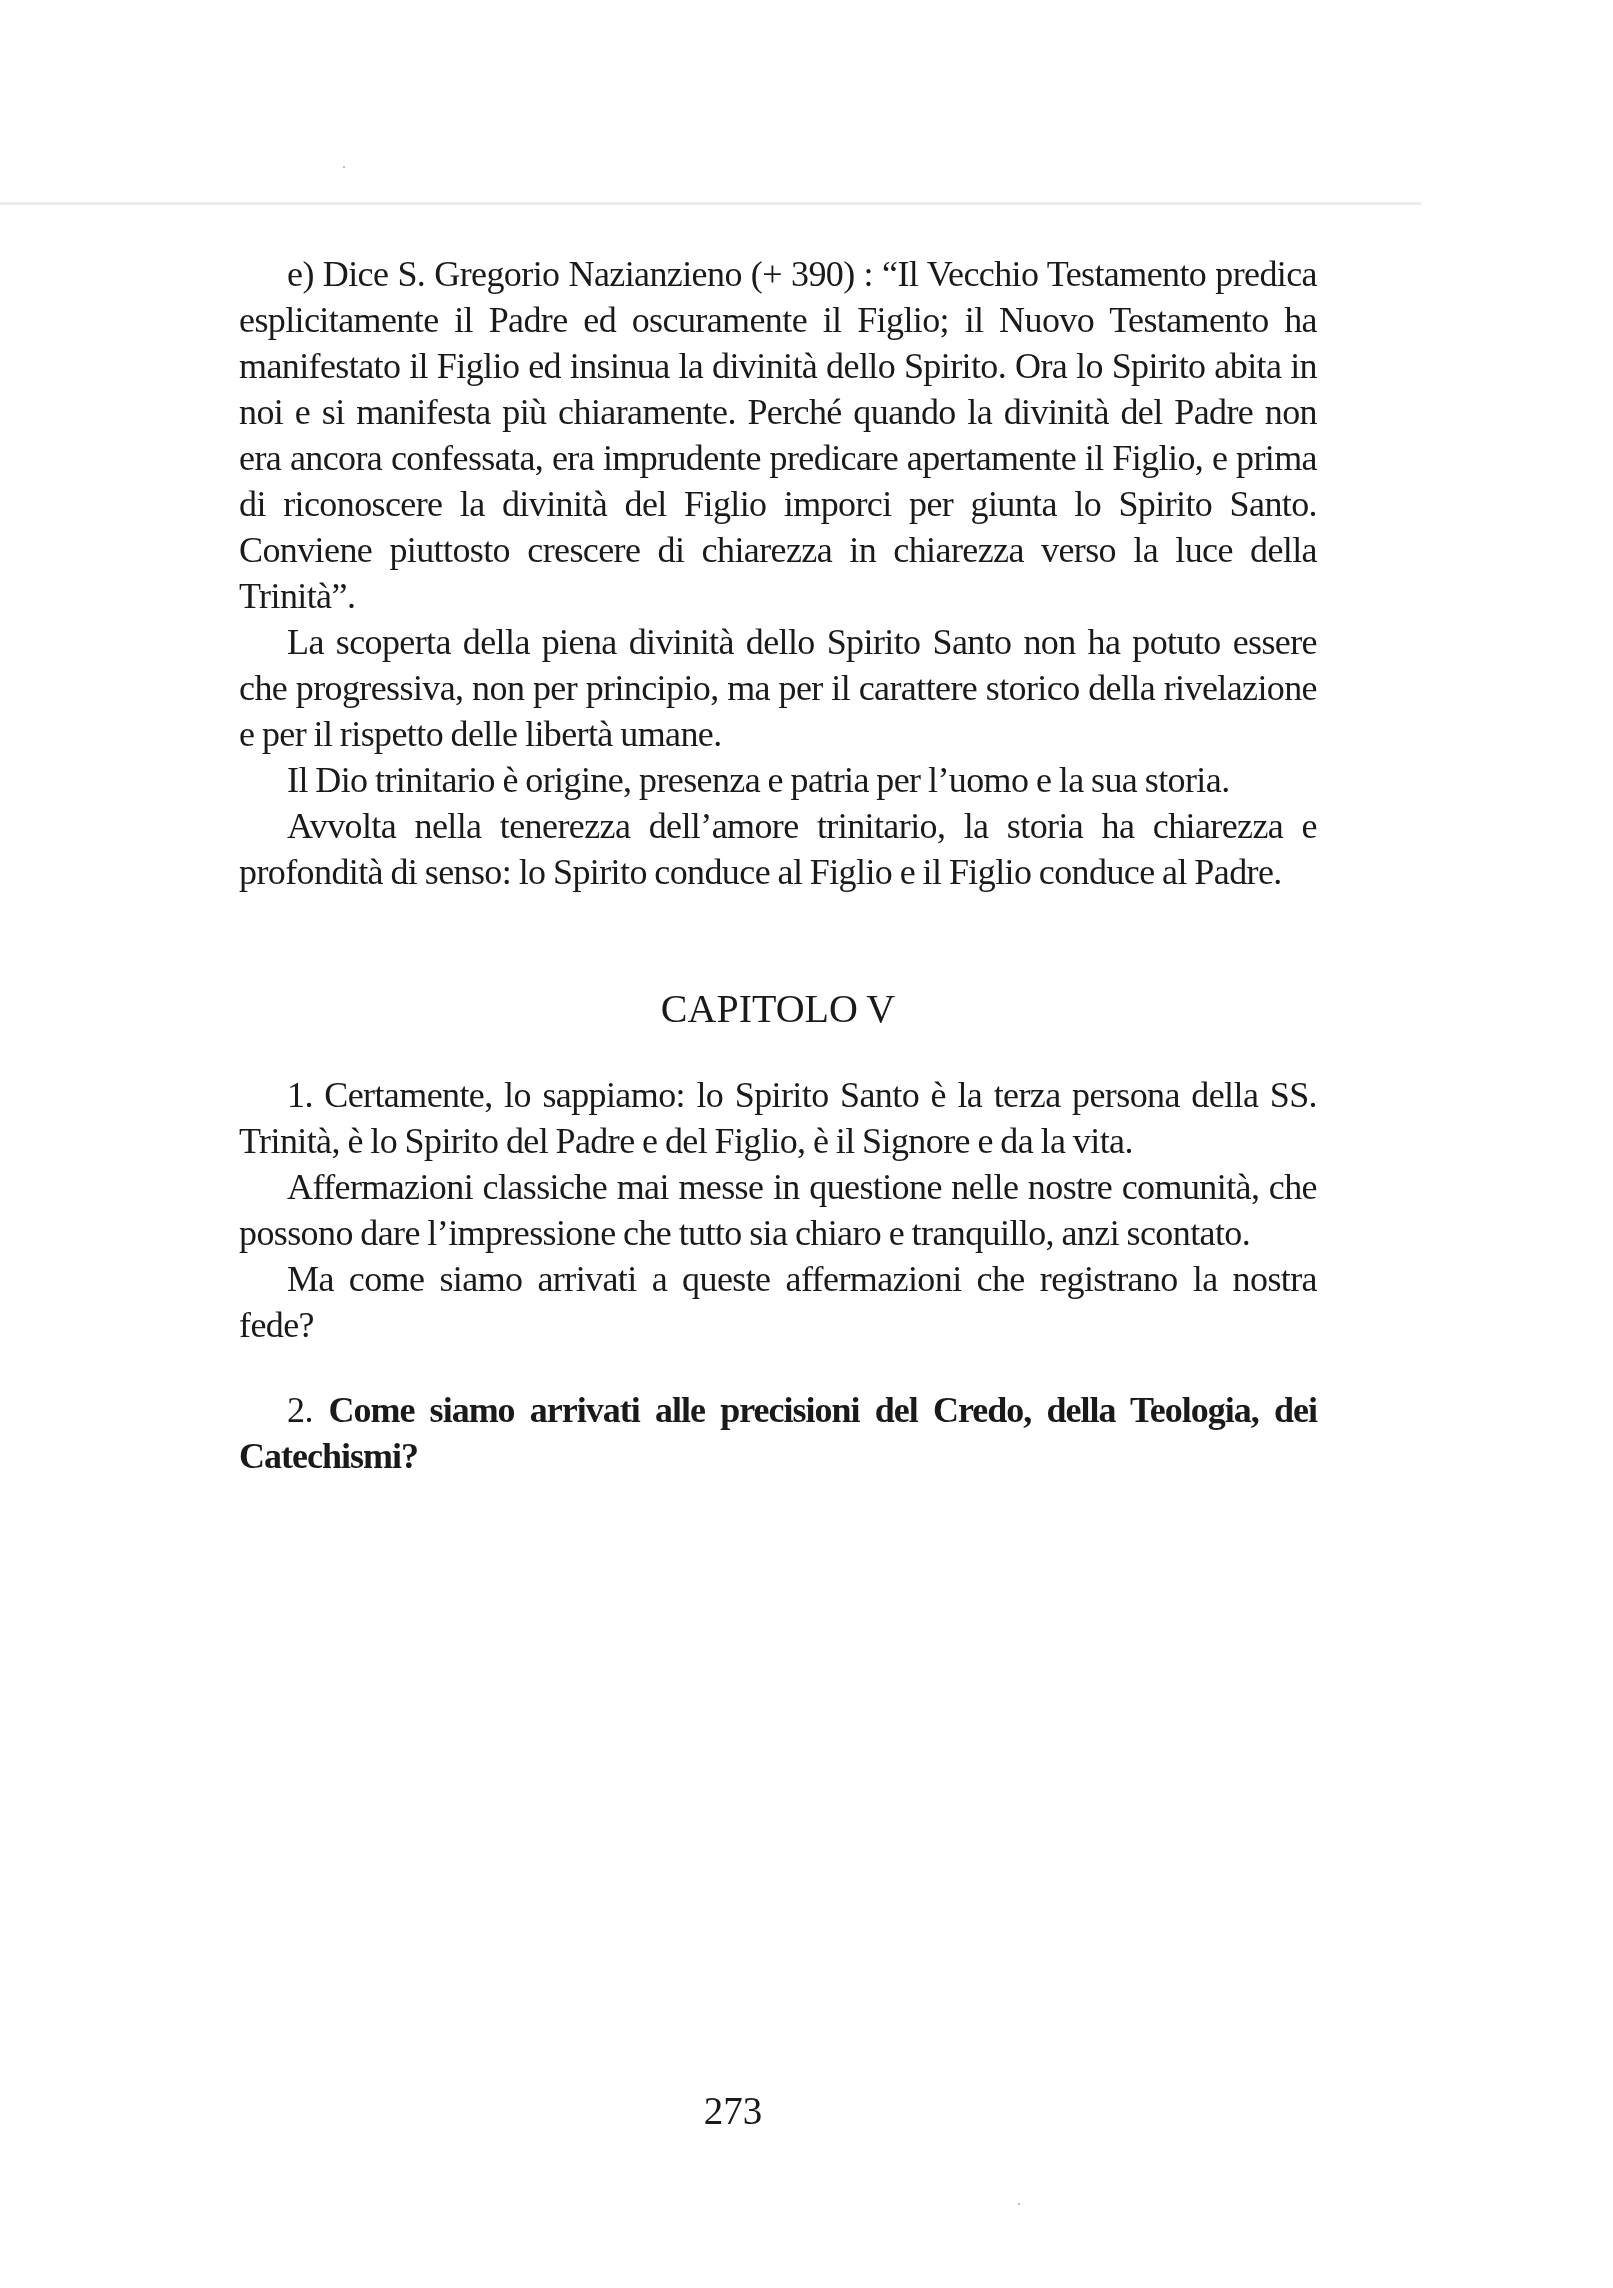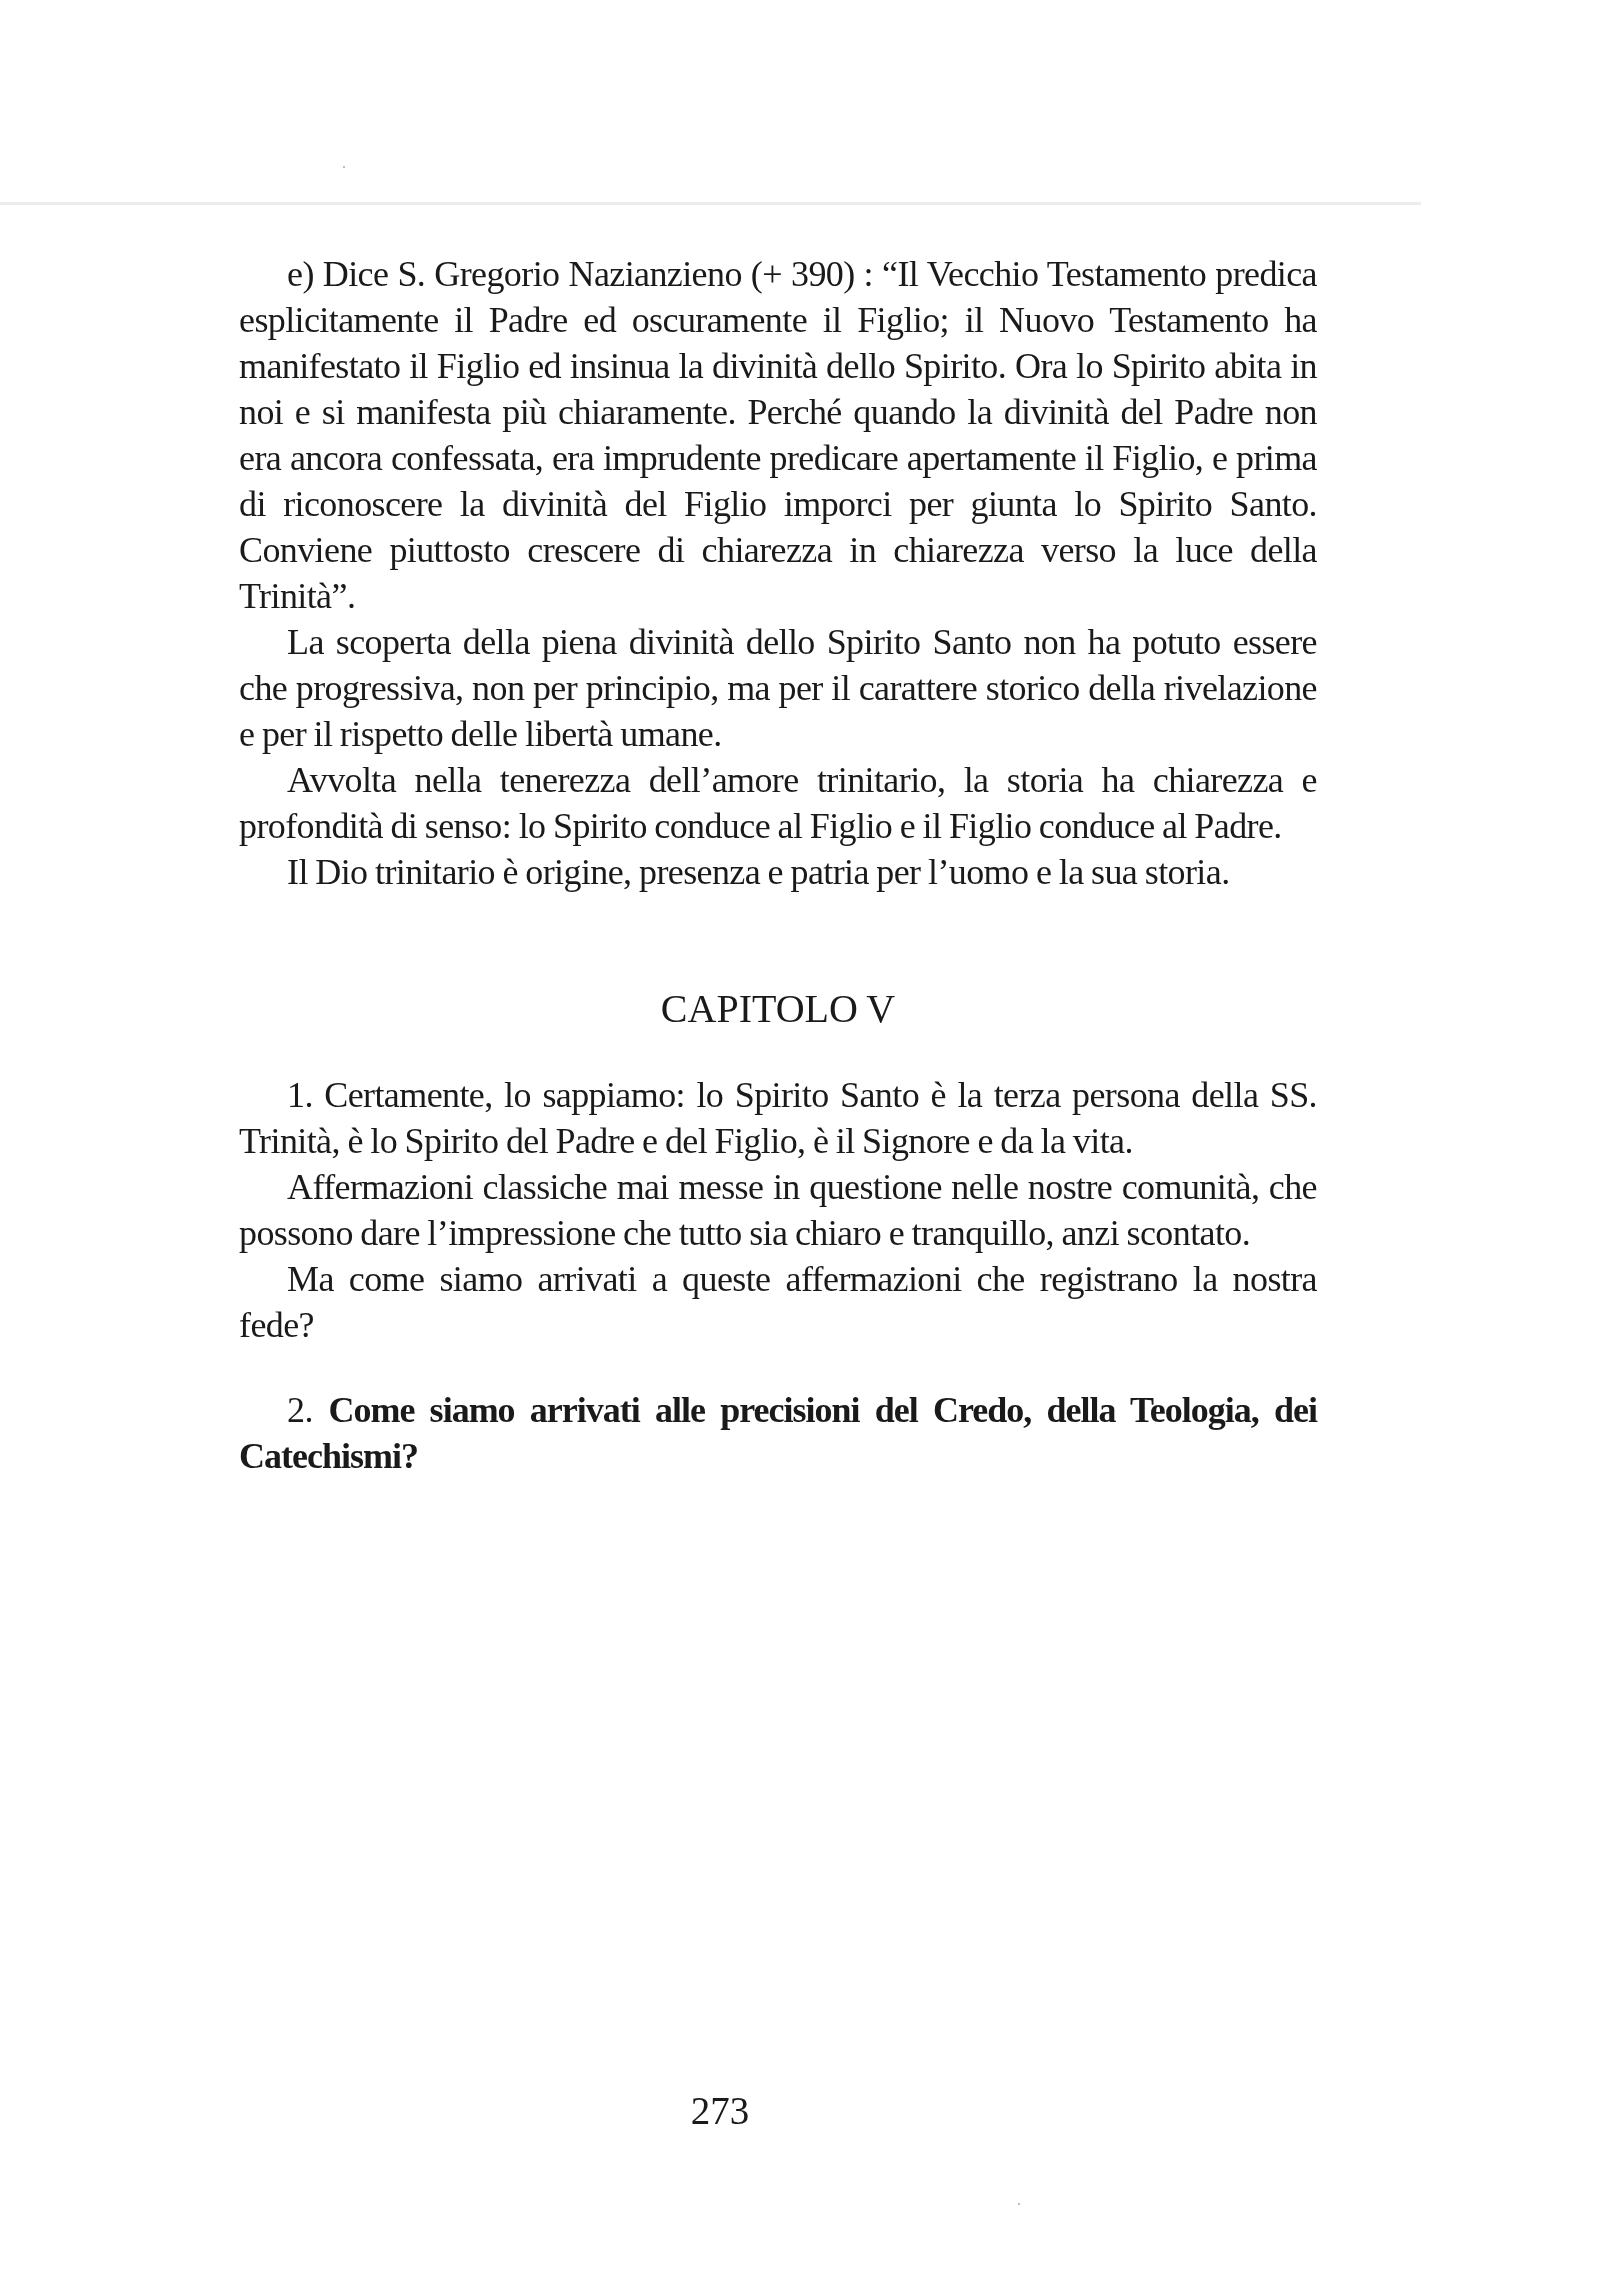--- a/index.html
+++ b/index.html
@@ -62,40 +62,40 @@
     }
     .gap-section {
       height: 39px;
     }
     .section-heading {
       font-weight: bold;
       letter-spacing: -1px;
     }
     .page-number {
       position: absolute;
-      left: 0;
+      left: 13px;
       width: 1440px;
       top: 2088px;
       text-align: center;
       font-size: 39px;
       letter-spacing: 0;
     }
   </style>
 </head>
 <body>
 
 <div class="top-rule"></div>
 <div class="scan-dot" style="left:343px; top:166px;"></div>
 <div class="scan-dot" style="left:1018px; top:2203px;"></div>
 
 <main class="page-body">
   <p class="para">e) Dice S. Gregorio Nazianzieno (+ 390) : “Il Vecchio Testamento predica esplicitamente il Padre ed oscuramente il Figlio; il Nuovo Testamento ha manifestato il Figlio ed insinua la divinità dello Spirito. Ora lo Spirito abita in noi e si manifesta più chiaramente. Perché quando la divinità del Padre non era ancora confessata, era imprudente predicare apertamente il Figlio, e prima di riconoscere la divinità del Figlio imporci per giunta lo Spirito Santo. Conviene piuttosto crescere di chiarezza in chiarezza verso la luce della Trinità”.</p>
   <p class="para">La scoperta della piena divinità dello Spirito Santo non ha potuto essere che progressiva, non per principio, ma per il carattere storico della rivelazione e per il rispetto delle libertà umane.</p>
+  <p class="para">Il Dio trinitario è origine, presenza e patria per l’uomo e la sua storia.</p>
   <p class="para">Avvolta nella tenerezza dell’amore trinitario, la storia ha chiarezza e profondità di senso: lo Spirito conduce al Figlio e il Figlio conduce al Padre.</p>
-  <p class="para">Il Dio trinitario è origine, presenza e patria per l’uomo e la sua storia.</p>
 
   <div class="chapter">
     <div>CAPITOLO V</div>
   </div>
 
   <div class="gap-chapter-after"></div>
 
   <p class="para">1. Certamente, lo sappiamo: lo Spirito Santo è la terza persona della SS. Trinità, è lo Spirito del Padre e del Figlio, è il Signore e da la vita.</p>
   <p class="para">Affermazioni classiche mai messe in questione nelle nostre comunità, che possono dare l’impressione che tutto sia chiaro e tranquillo, anzi scontato.</p>
   <p class="para">Ma come siamo arrivati a queste affermazioni che registrano la nostra fede?</p>

